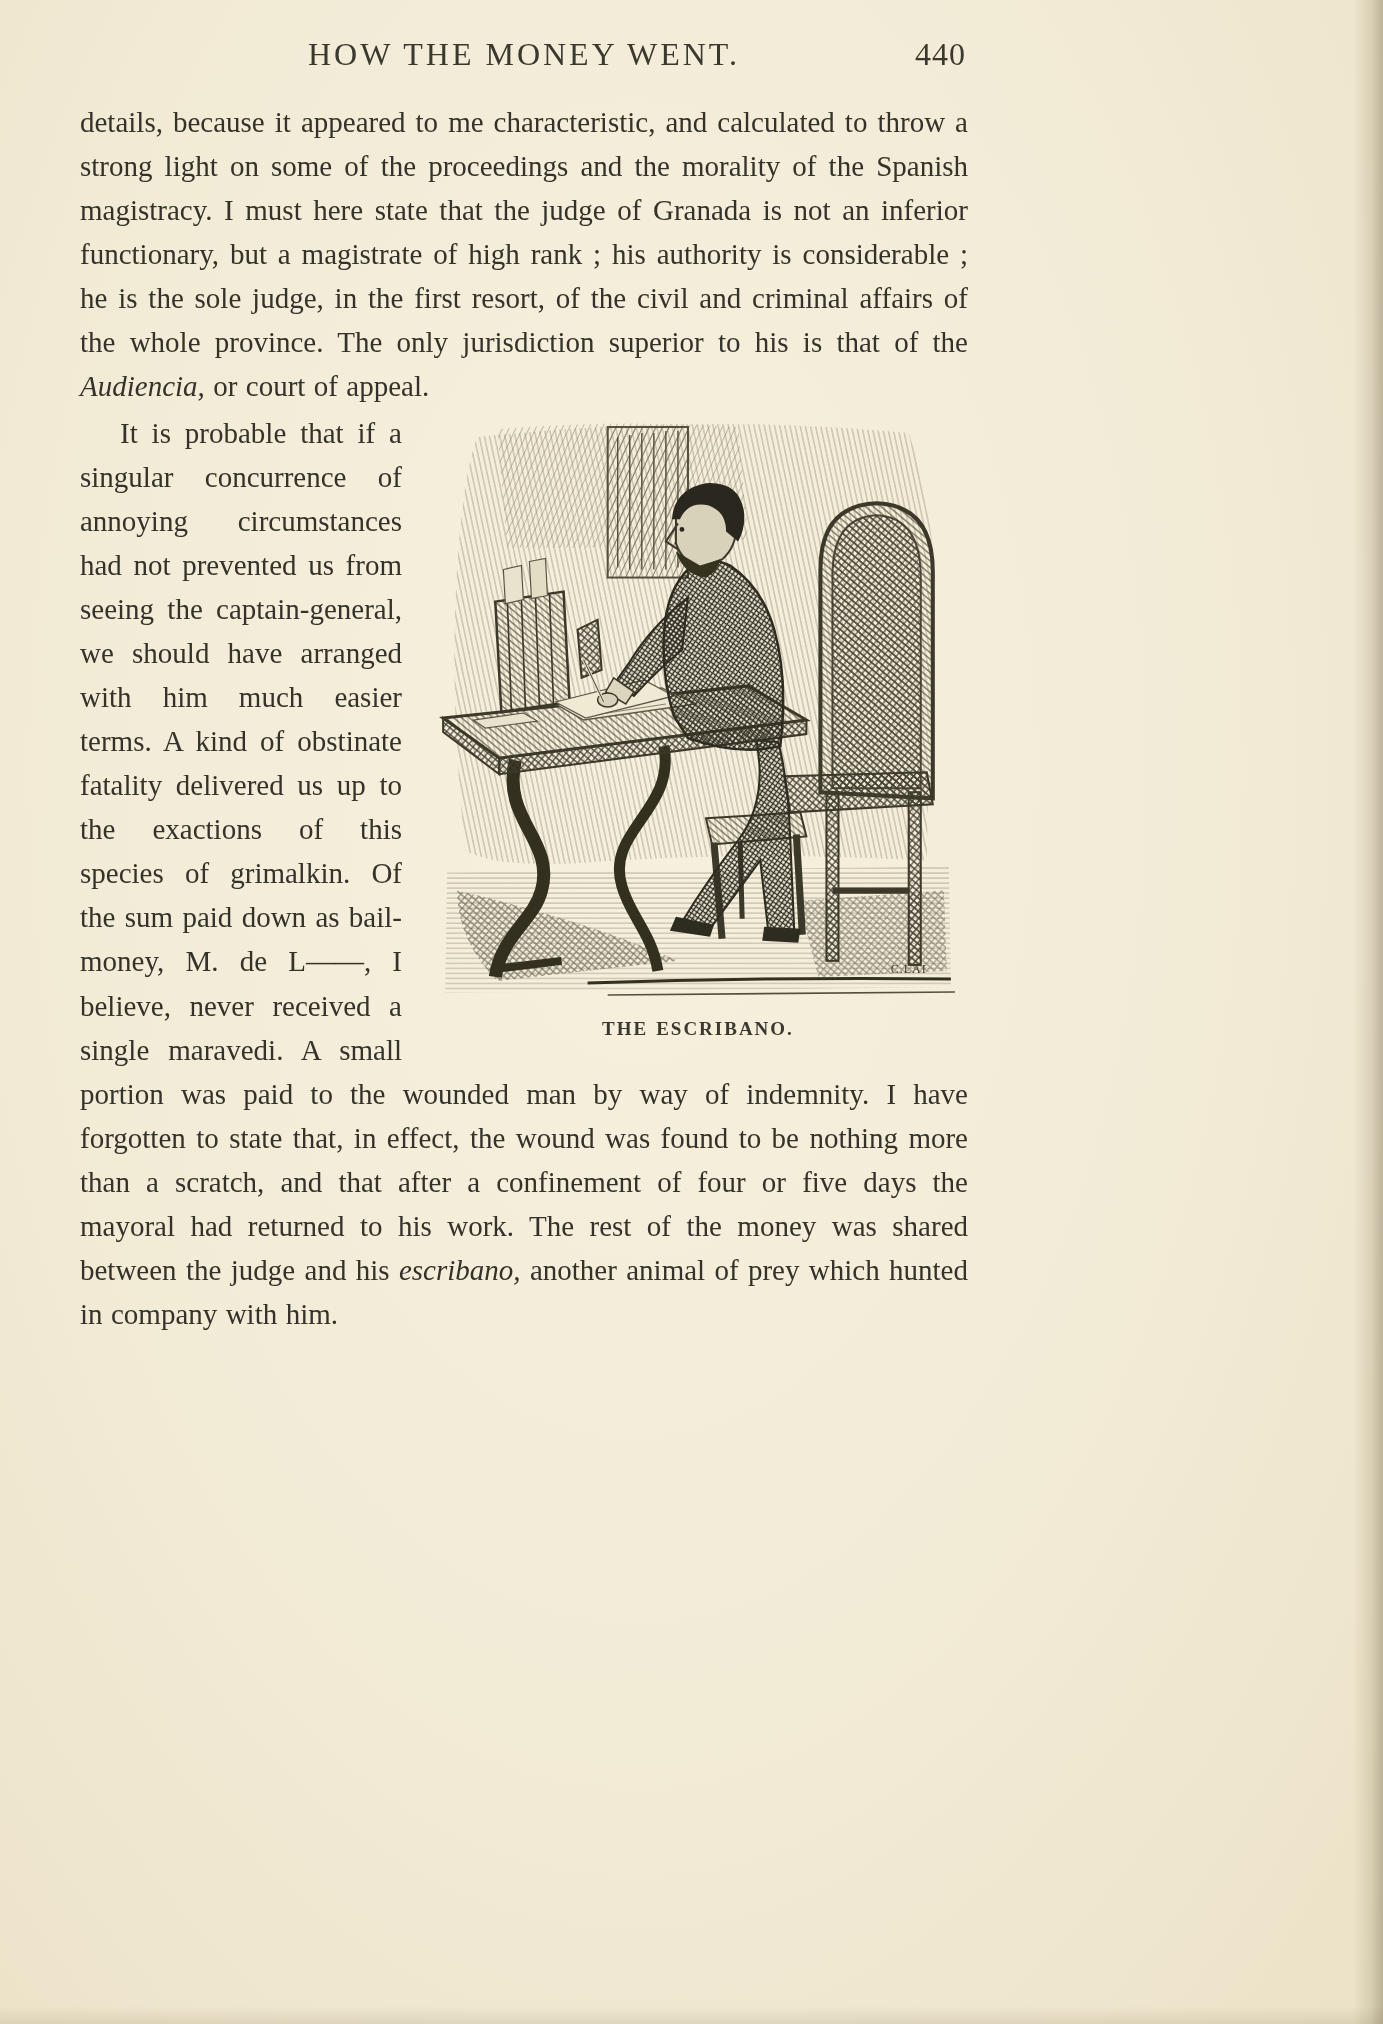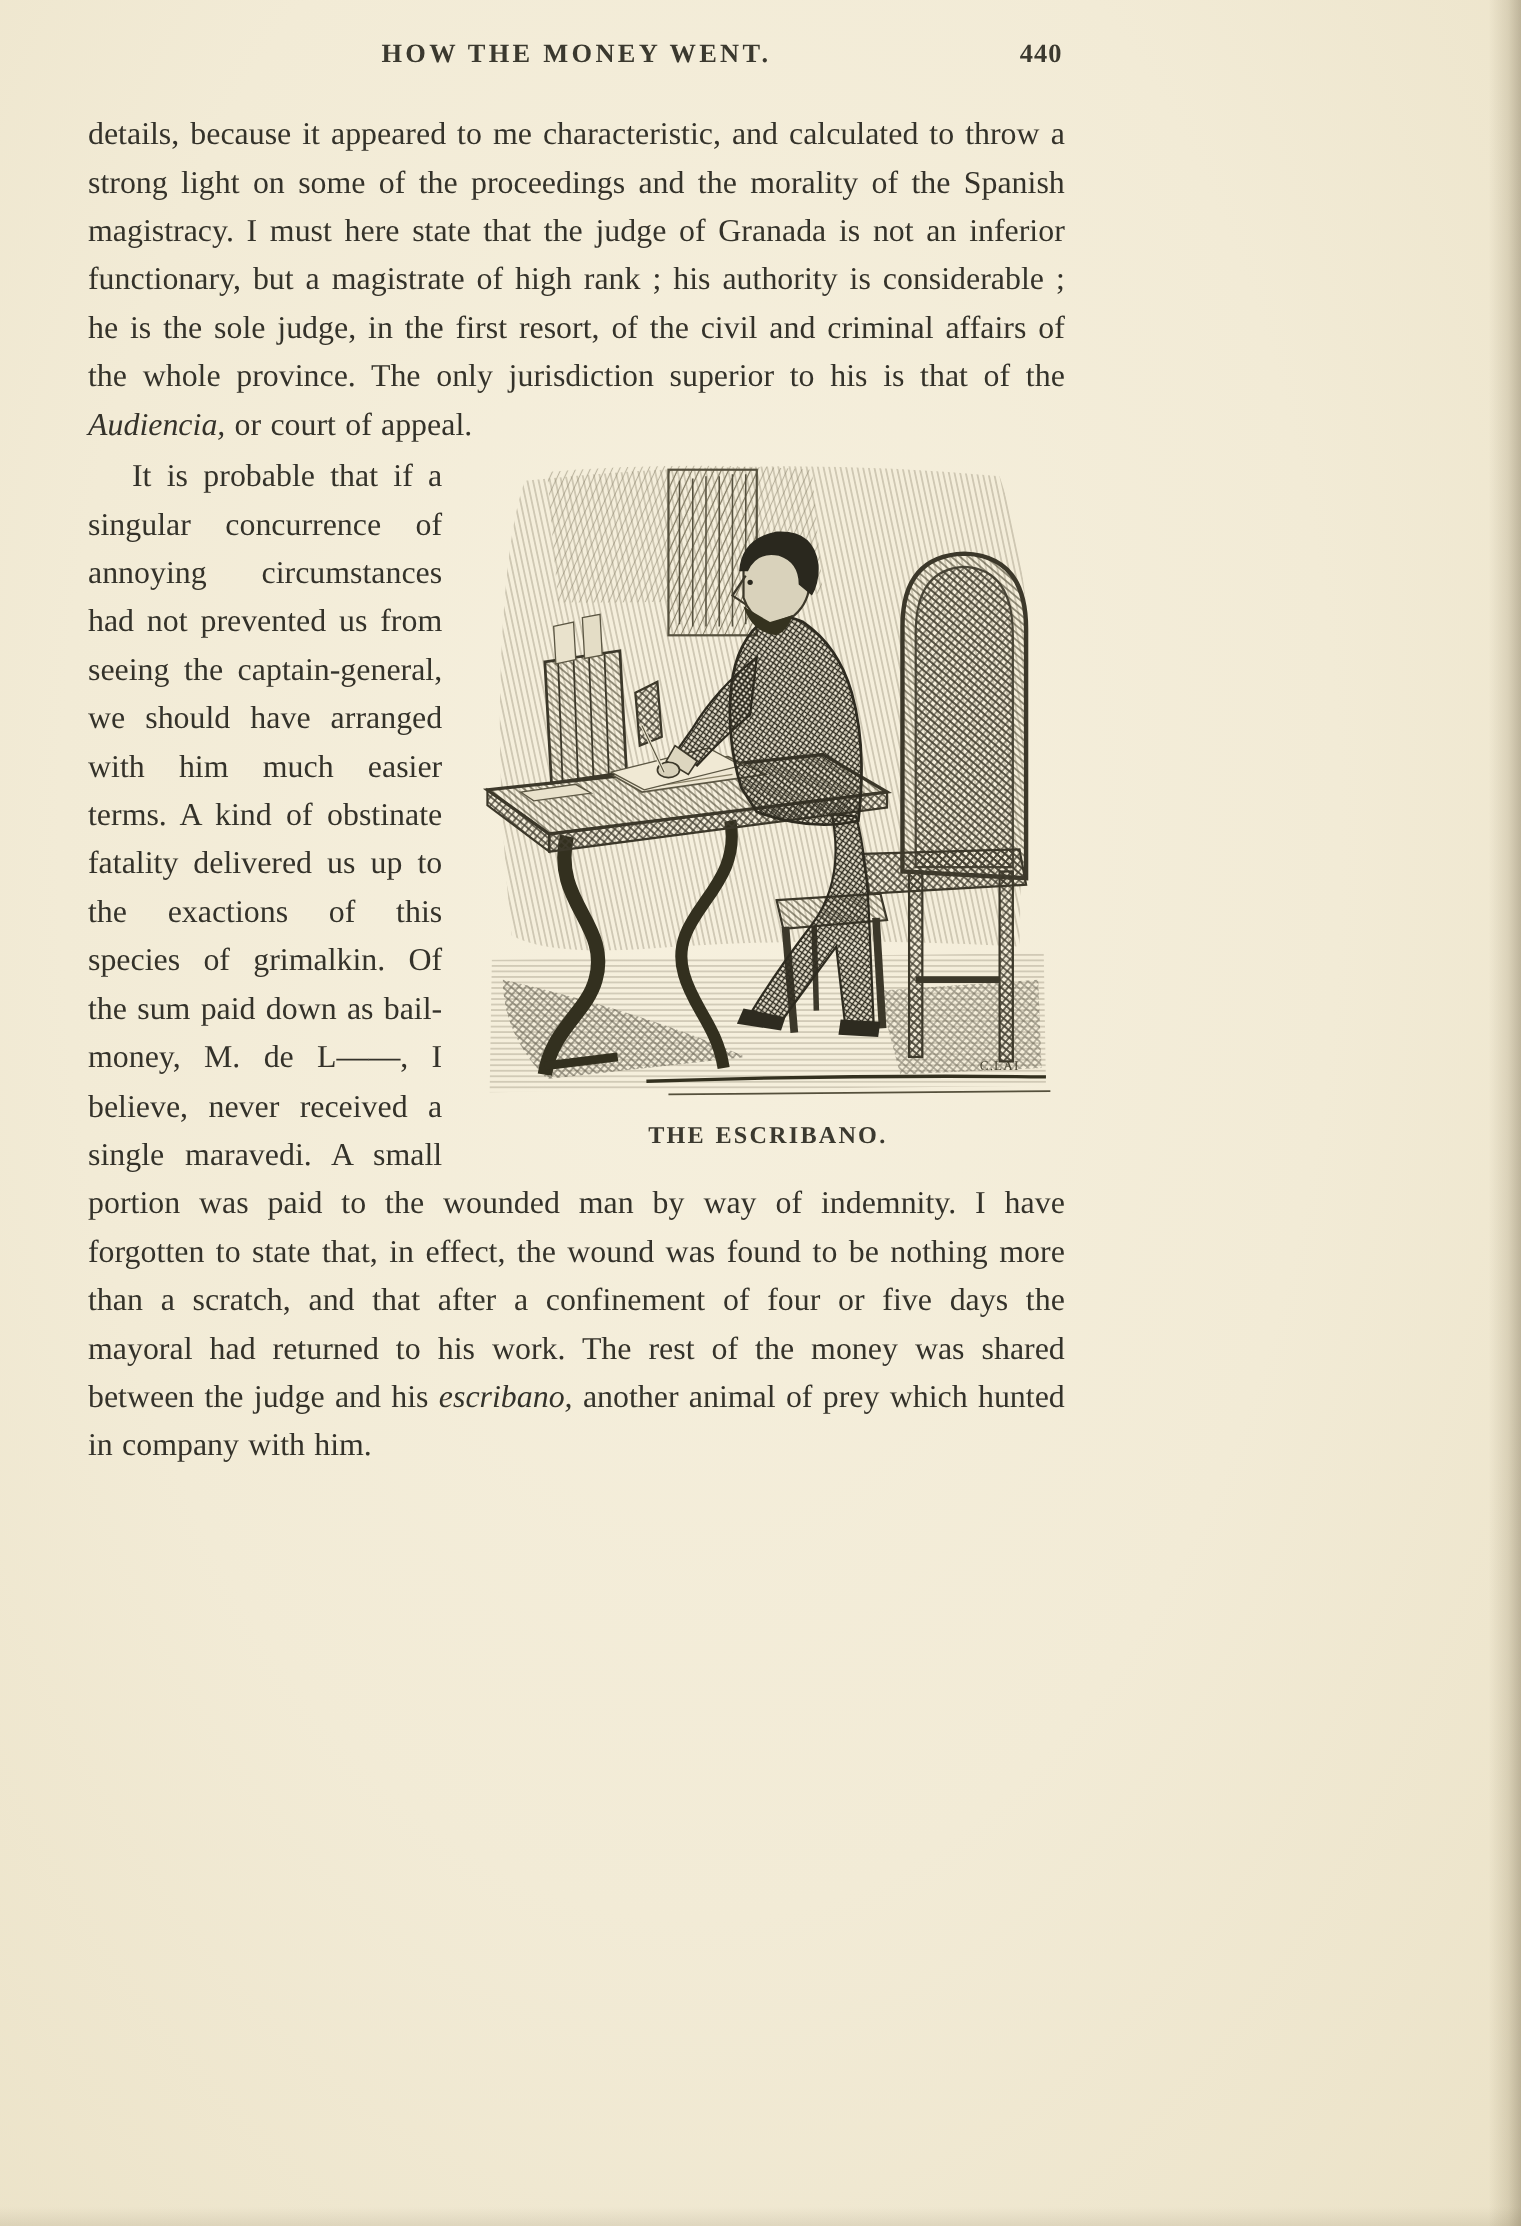--- a/index.html
+++ b/index.html
@@ -22,21 +22,21 @@
   .scan-edge-bottom {
     position:absolute; left:0; right:0; bottom:0; height:18px;
     background: linear-gradient(to bottom, rgba(90,75,45,0) 0%, rgba(100,85,55,0.12) 100%);
     pointer-events:none;
   }
 
   .content { position:absolute; left:80px; top:36px; width:888px; }
 
   .running-header {
     position:relative; height:36px;
-    font-size:24px; font-weight:bold; letter-spacing:3px; color:#3b392f;
+    font-size:32px; font-weight:normal; letter-spacing:3px; color:#3b392f;
   }
   .header-title {
     position:absolute; left:50%; transform:translateX(-50%);
     white-space:nowrap;
   }
   .page-number { position:absolute; right:2px; top:0; letter-spacing:1px; }
 
   .para {
     font-size:29px; line-height:1.52; text-align:justify;
     color:#34322a; word-spacing:0.04em;
@@ -45,21 +45,21 @@
   .p-second { margin-top:2px; text-indent:40px; }
   .para i { font-style:italic; }
 
   figure.engraving {
     float:right; width:540px;
     margin:8px 0 8px 26px;
     text-indent:0;
   }
   figure.engraving svg { display:block; margin:0 auto; }
   figcaption {
-    font-size:22px; font-weight:600; letter-spacing:2px;
+    font-size:19px; font-weight:600; letter-spacing:2px;
     text-align:center; margin-top:14px; color:#3b392f;
   }
 </style>
 </head>
 <body>
 
 <div class="page">
 
   <div class="content">
 

